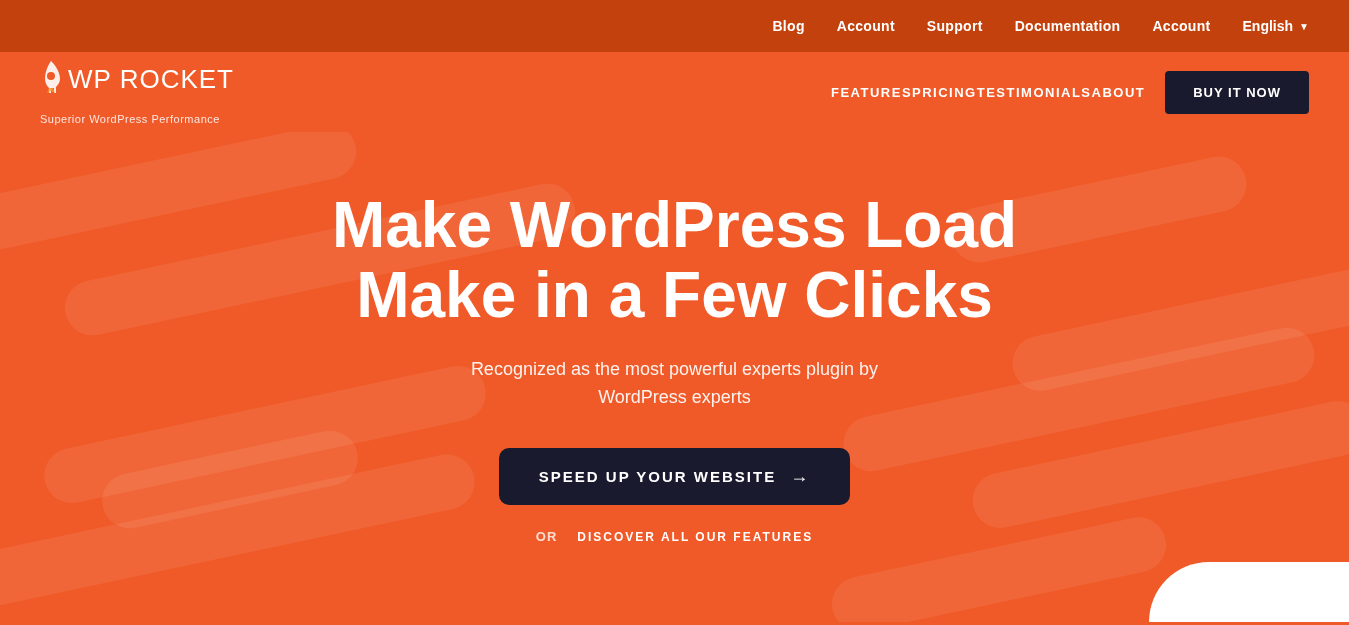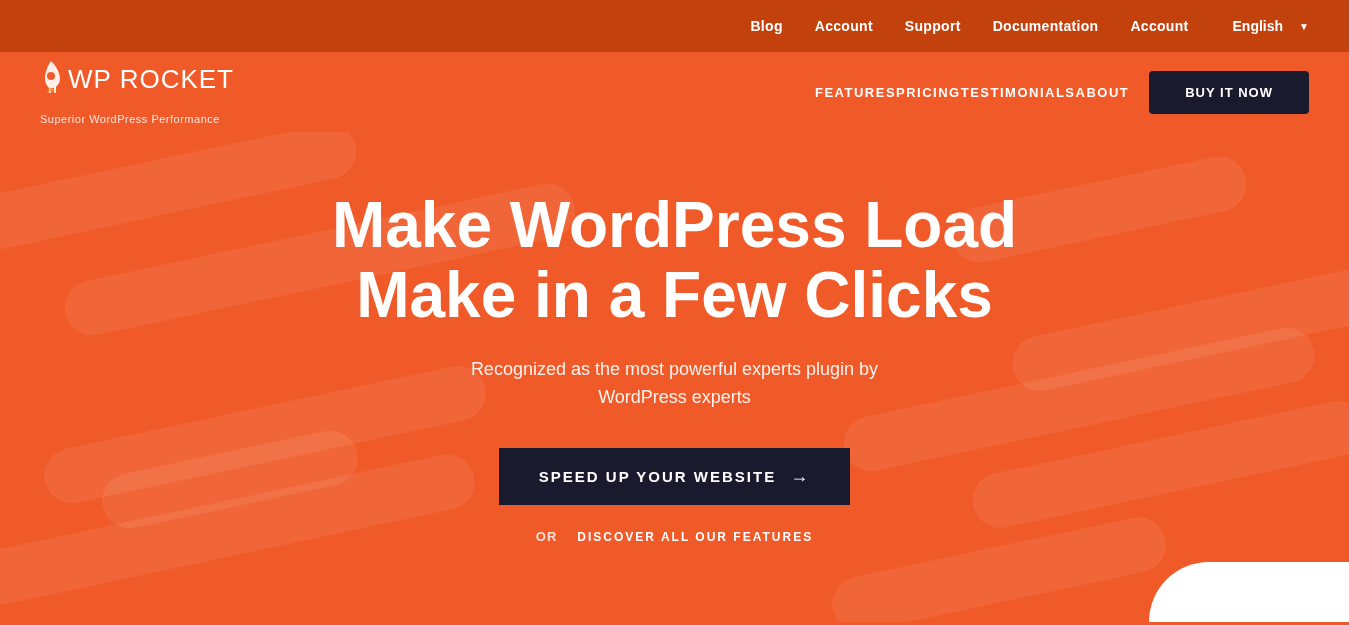--- a/index.html
+++ b/index.html
@@ -23,26 +23,25 @@
     .top-bar a {
       color: #fff;
       text-decoration: none;
       font-size: 14px;
       font-weight: 600;
       letter-spacing: 0.3px;
     }
     .lang-selector {
       display: flex;
       align-items: center;
-      gap: 16px;
+      gap: 6px;
       color: #fff;
       font-size: 14px;
       font-weight: 600;
       cursor: pointer;
-      margin-left: 12px;
     }
     .lang-selector .chevron {
       font-size: 10px;
       margin-top: 1px;
     }
 
     
     .main-nav {
       background: #f05a28;
       display: flex;
@@ -85,21 +84,21 @@
       color: #fff;
       text-decoration: none;
       font-size: 13px;
       font-weight: 700;
       letter-spacing: 1.5px;
       text-transform: uppercase;
     }
     .buy-btn {
       background: #1a1a2e;
       color: #fff !important;
-      padding: 14px 36px;
+      padding: 14px 28px;
       border-radius: 4px;
       font-size: 13px !important;
       font-weight: 700 !important;
       letter-spacing: 1px !important;
       text-transform: uppercase;
       margin-left: 20px;
       white-space: nowrap;
       text-decoration: none;
     }
 
@@ -162,21 +161,21 @@
       margin-bottom: 36px;
     }
     .cta-btn {
       background: #1a1a2e;
       color: #fff;
       text-decoration: none;
       display: inline-flex;
       align-items: center;
       gap: 14px;
       padding: 18px 40px;
-      border-radius: 0;
+      border-radius: 10px;
       font-size: 15px;
       font-weight: 700;
       letter-spacing: 2px;
       text-transform: uppercase;
       position: relative;
       z-index: 2;
       margin-bottom: 24px;
     }
     .cta-arrow {
       font-size: 18px;

